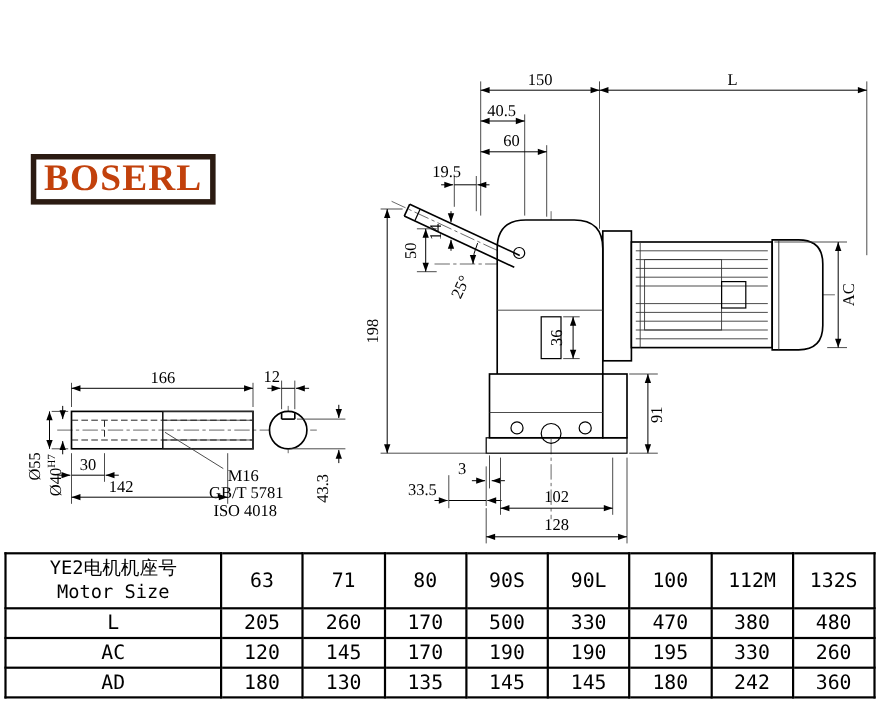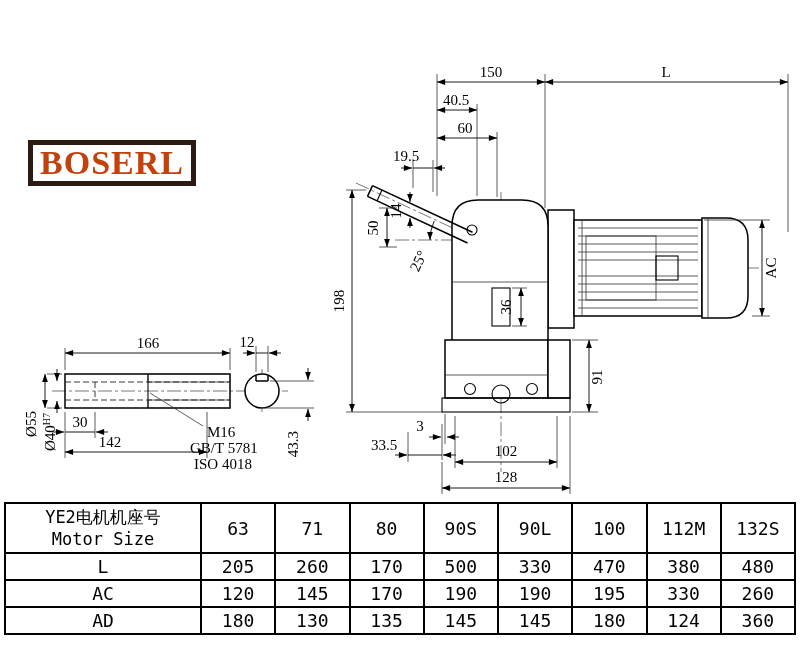--- a/index.html
+++ b/index.html
@@ -318,19 +318,19 @@
         <td>260</td>
       </tr>
       <tr>
         <td>AD</td>
         <td>180</td>
         <td>130</td>
         <td>135</td>
         <td>145</td>
         <td>145</td>
         <td>180</td>
-        <td>124</td>
+        <td>242</td>
         <td>360</td>
       </tr>
     </tbody>
   </table>
 
 </div>
 
 </body></html>

